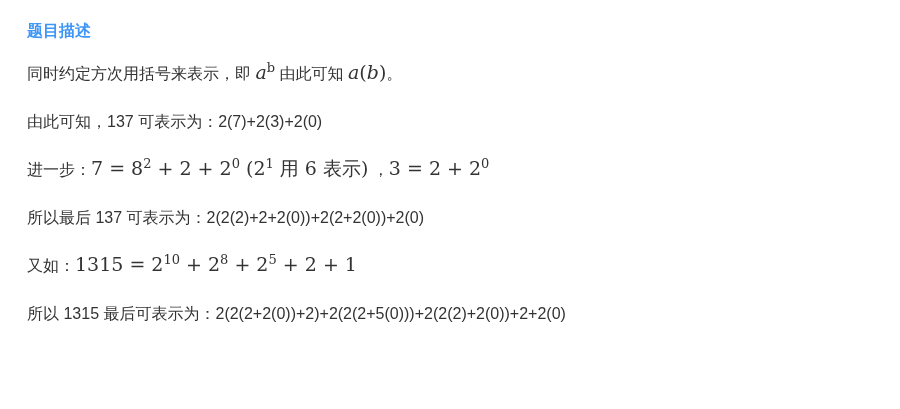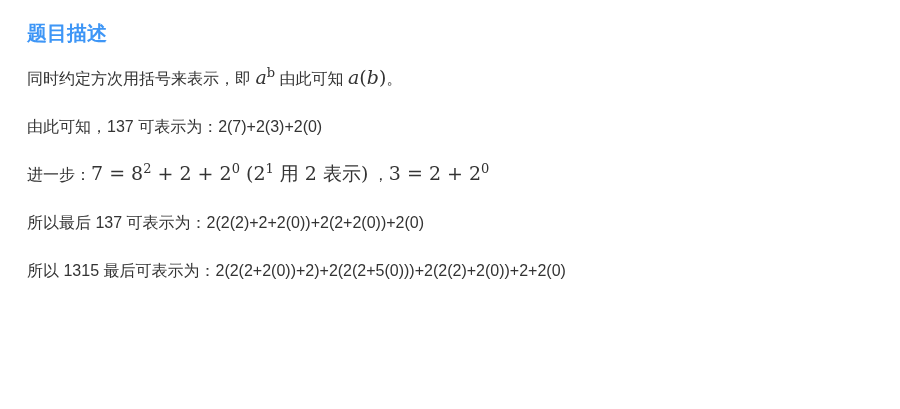--- a/index.html
+++ b/index.html
@@ -11,21 +11,21 @@
     width: 900px;
     height: 409px;
     overflow: hidden;
     font-family: "Liberation Sans", sans-serif;
     color: #333333;
   }
   .doc {
     padding: 21px 27px 0 27px;
   }
   h2.section-title {
-    font-size: 20px;
+    font-size: 16px;
     line-height: 1.2;
     font-weight: 700;
     margin: 0 0 20px 0;
   }
   p.para {
     margin: 0 0 21px 0;
     font-size: 16px;
     line-height: 27px;
     white-space: nowrap;
   }
@@ -44,17 +44,18 @@
   }
 </style>
 </head>
 <body style="color: rgb(51, 51, 51);">
 
 <div class="doc">
   <h2 class="section-title" style="color: rgb(62, 150, 246);">题目描述</h2>
   <div id="paragraph-list">
       <p class="para"><span>同时约定方次用括号来表示，即 </span><span class="math"><span class="var">a</span><sup>b</sup></span><span> 由此可知 </span><span class="math"><span class="var">a</span><span>(</span><span class="var">b</span><span>)</span></span><span>。</span></p>
       <p class="para"><span>由此可知，137 可表示为：2(7)+2(3)+2(0)</span></p>
-      <p class="para"><span>进一步：</span><span class="math"><span>7 = 8</span><sup>2</sup><span> + 2 + 2</span><sup>0</sup><span>  (2</span><sup>1</sup><span> 用 2 表示)</span></span><span> ，</span><span class="math"><span>3 = 2 + 2</span><sup>0</sup></span></p>
+      <p class="para"><span>进一步：</span><span class="math"><span>7 = 8</span><sup>2</sup><span> + 2 + 2</span><sup>0</sup><span>  (2</span><sup>1</sup><span> 用 6 表示)</span></span><span> ，</span><span class="math"><span>3 = 2 + 2</span><sup>0</sup></span></p>
       <p class="para"><span>所以最后 137 可表示为：2(2(2)+2+2(0))+2(2+2(0))+2(0)</span></p>
+      <p class="para"><span>又如：</span><span class="math"><span>1315 = 2</span><sup>10</sup><span> + 2</span><sup>8</sup><span> + 2</span><sup>5</sup><span> + 2 + 1</span></span></p>
       <p class="para"><span>所以 1315 最后可表示为：2(2(2+2(0))+2)+2(2(2+5(0)))+2(2(2)+2(0))+2+2(0)</span></p>
     </div>
 </div>
 
 </body></html>

